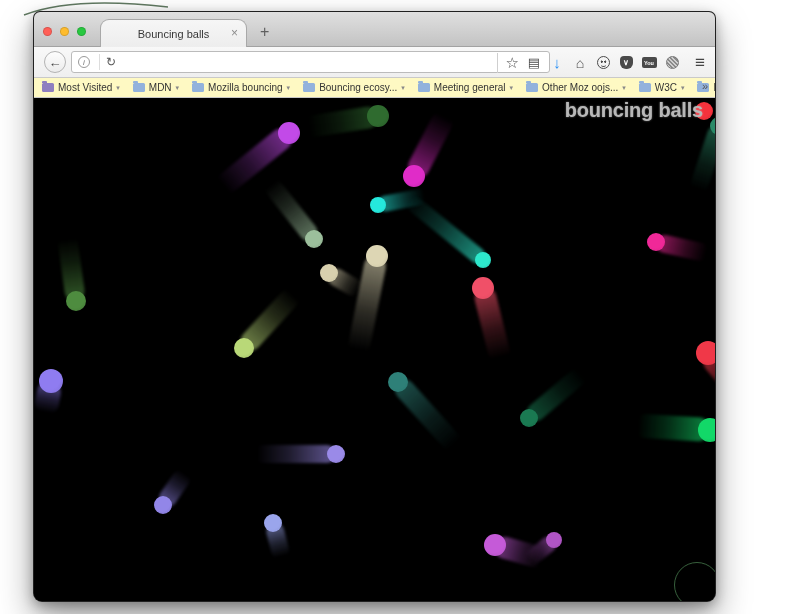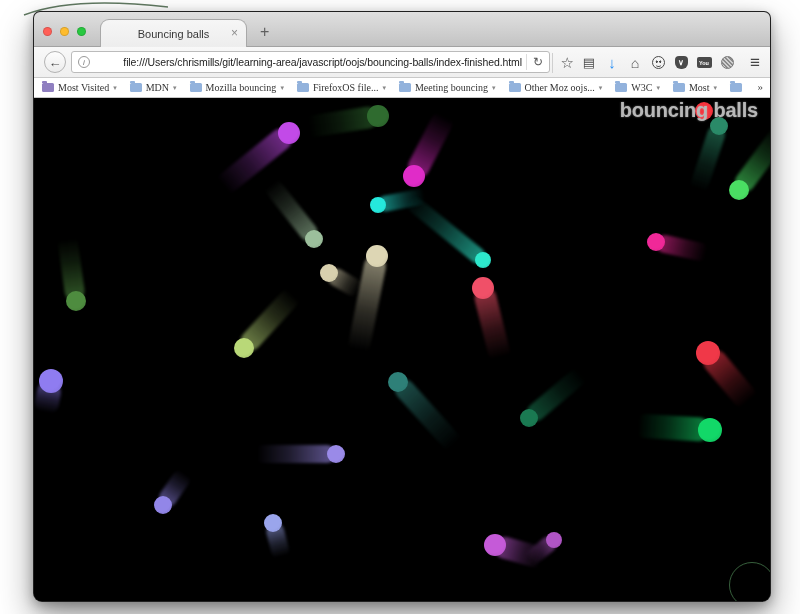--- a/index.html
+++ b/index.html
@@ -3,24 +3,24 @@
 <meta charset="utf-8">
 <style>
   html,body{margin:0;padding:0;width:800px;height:614px;background:#fff;overflow:hidden;
     font-family:"Liberation Sans",sans-serif;-webkit-font-smoothing:antialiased;}
   *{box-sizing:border-box;}
 
   
   .swoosh{position:absolute;left:18px;top:0;pointer-events:none;}
 
   
-  .window{position:absolute;left:33px;top:11px;width:738px;height:591px;
+  .window{position:absolute;left:33px;top:11px;width:683px;height:591px;
     border-radius:7px 7px 9px 9px;overflow:hidden;background:#000;
     border:1px solid rgba(60,60,60,.55);
-    box-shadow:0 16px 34px rgba(0,0,0,.38),0 4px 12px rgba(0,0,0,.28);text-align:right;}
+    box-shadow:0 16px 34px rgba(0,0,0,.38),0 4px 12px rgba(0,0,0,.28);}
 
   
   .titlebar{position:relative;height:35px;
     background:linear-gradient(180deg,#e0e0e0 0%,#d0d0d0 55%,#c3c3c3 100%);
     border-bottom:1px solid #a2a2a2;}
   .traffic{position:absolute;top:15px;width:9px;height:9px;border-radius:50%;
     border:.5px solid rgba(0,0,0,.15);}
   .t-red{left:9px;background:#ff5f57;}
   .t-yellow{left:26px;background:#febc2e;}
   .t-green{left:43px;background:#28c840;}
@@ -57,22 +57,22 @@
     border-bottom:1.2px solid #4a4a4a;border-radius:0 0 4px 4px;}
   .pocket{width:13px;height:13px;background:#4a4a4a;border-radius:4px 4px 6px 6px;
     color:#fff;font-size:8px;font-weight:bold;display:flex;align-items:center;justify-content:center;line-height:1;}
   .ytube{width:15px;height:11px;background:#4a4a4a;border-radius:2px;color:#fff;
     font-size:5.5px;font-weight:bold;display:flex;align-items:center;justify-content:center;}
   .extension{width:13px;height:13px;border-radius:50%;border:1px solid #777;
     background:repeating-linear-gradient(45deg,#8a8a8a 0 1.5px,#cfcfcf 1.5px 3px);}
   .menu{position:relative;font-size:17px;font-weight:bold;color:#444;margin-left:6px;padding-right:2px;}
 
   
-  .bookmarks{position:relative;height:20px;background:#ffffff;border-bottom:1px solid #c6c6c6;
-    display:flex;align-items:center;padding:0 24px 0 8px;gap:13px;overflow:hidden;font-family:Liberation Serif, serif;}
+  .bookmarks{position:relative;height:20px;background:#fef9c3;border-bottom:1px solid #c6c6c6;
+    display:flex;align-items:center;padding:0 24px 0 8px;gap:13px;overflow:hidden;}
   .bm-item{display:flex;align-items:center;gap:4px;flex:0 0 auto;}
   .folder{width:12px;height:9px;border-radius:1.5px;position:relative;}
   .folder::before{content:"";position:absolute;left:0;top:-2px;width:5px;height:2px;
     border-radius:1px 1px 0 0;background:inherit;}
   .bm-label{font-size:10px;color:#333;white-space:nowrap;}
   .bm-caret{font-size:7px;color:#888;}
   .bm-overflow{position:absolute;right:7px;top:2px;font-size:11px;color:#555;}
 
   
   .content{position:relative;height:505px;background:#000;overflow:hidden;}
@@ -104,21 +104,20 @@
     </div>
     <div class="newtab">+</div>
   </div>
 
   <div class="navbar">
     <div class="backbtn">
       <span>←</span>
     </div>
     <div class="urlbar">
       <span class="info-badge">i</span>
-      <span class="url-text">file:///Users/chrismills/git/learning-area/javascript/oojs/bouncing-balls/index-finished.html</span>
       <span class="reload">↻</span>
     </div>
     <div class="iconrow">
       <span class="tbi i-star">☆</span>
       <span class="tbi i-list">▤</span>
       <span class="tbi i-down" style="color:#2a90f5;">↓</span>
       <span class="tbi i-home">⌂</span>
       <span class="tbi">
           <span class="smiley"></span>
         </span>
@@ -147,26 +146,26 @@
         <span class="bm-label">MDN</span>
         <span class="bm-caret">▾</span>
       </div>
       <div class="bm-item">
         <span class="folder" style="background: rgb(146, 178, 220);"></span>
         <span class="bm-label">Mozilla bouncing</span>
         <span class="bm-caret">▾</span>
       </div>
       <div class="bm-item">
         <span class="folder" style="background: rgb(146, 178, 220);"></span>
-        <span class="bm-label">FirefoxOS file...</span>
-        <span class="bm-caret">▾</span>
-      </div>
-      <div class="bm-item">
-        <span class="folder" style="background: rgb(146, 178, 220);"></span>
-        <span class="bm-label">Meeting bouncing</span>
+        <span class="bm-label">Bouncing ecosy...</span>
+        <span class="bm-caret">▾</span>
+      </div>
+      <div class="bm-item">
+        <span class="folder" style="background: rgb(146, 178, 220);"></span>
+        <span class="bm-label">Meeting general</span>
         <span class="bm-caret">▾</span>
       </div>
       <div class="bm-item">
         <span class="folder" style="background: rgb(146, 178, 220);"></span>
         <span class="bm-label">Other Moz oojs...</span>
         <span class="bm-caret">▾</span>
       </div>
       <div class="bm-item">
         <span class="folder" style="background: rgb(146, 178, 220);"></span>
         <span class="bm-label">W3C</span>

